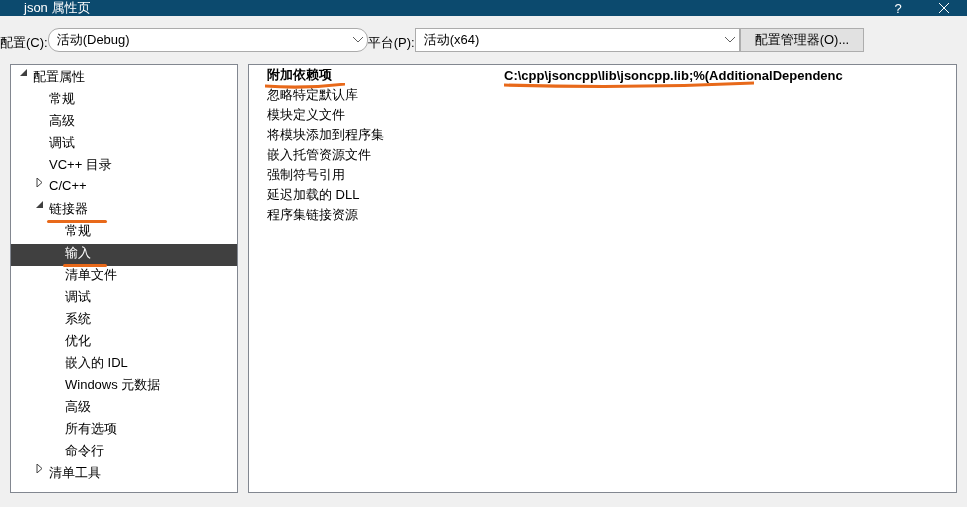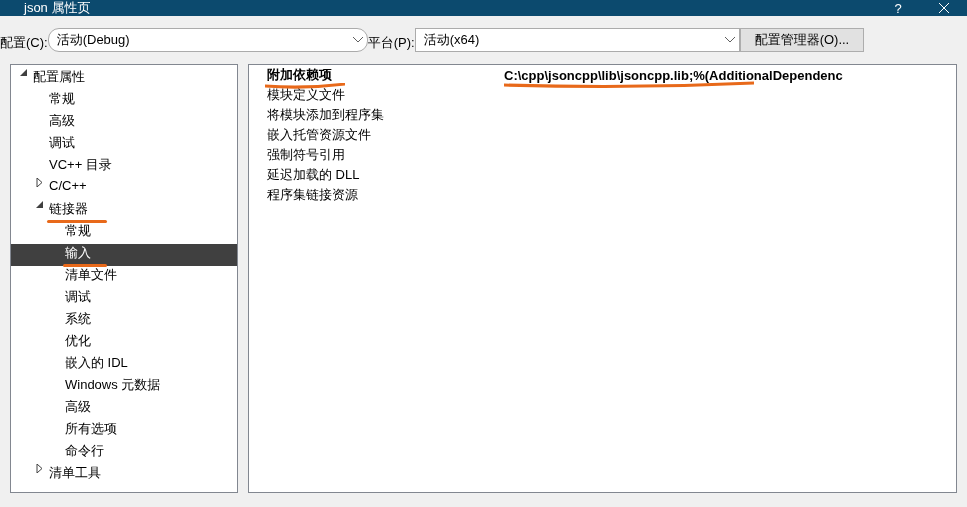--- a/index.html
+++ b/index.html
@@ -333,20 +333,24 @@
       </svg>
     <svg class="annot-underline-b" viewBox="0 0 250 8" preserveAspectRatio="none">
         <path d="M0 4 Q125 8 250 2" stroke="#e8691a" stroke-width="3" fill="none" stroke-linecap="round"></path>
       </svg>
     <div id="prop-rows">
         <div class="prop-row">
           <div class="prop-name bold">附加依赖项</div>
           <div class="prop-value bold">C:\cpp\jsoncpp\lib\jsoncpp.lib;%(AdditionalDependenc</div>
         </div>
         <div class="prop-row">
+          <div class="prop-name">忽略特定默认库</div>
+          <div class="prop-value"></div>
+        </div>
+        <div class="prop-row">
           <div class="prop-name">模块定义文件</div>
           <div class="prop-value"></div>
         </div>
         <div class="prop-row">
           <div class="prop-name">将模块添加到程序集</div>
           <div class="prop-value"></div>
         </div>
         <div class="prop-row">
           <div class="prop-name">嵌入托管资源文件</div>
           <div class="prop-value"></div>

